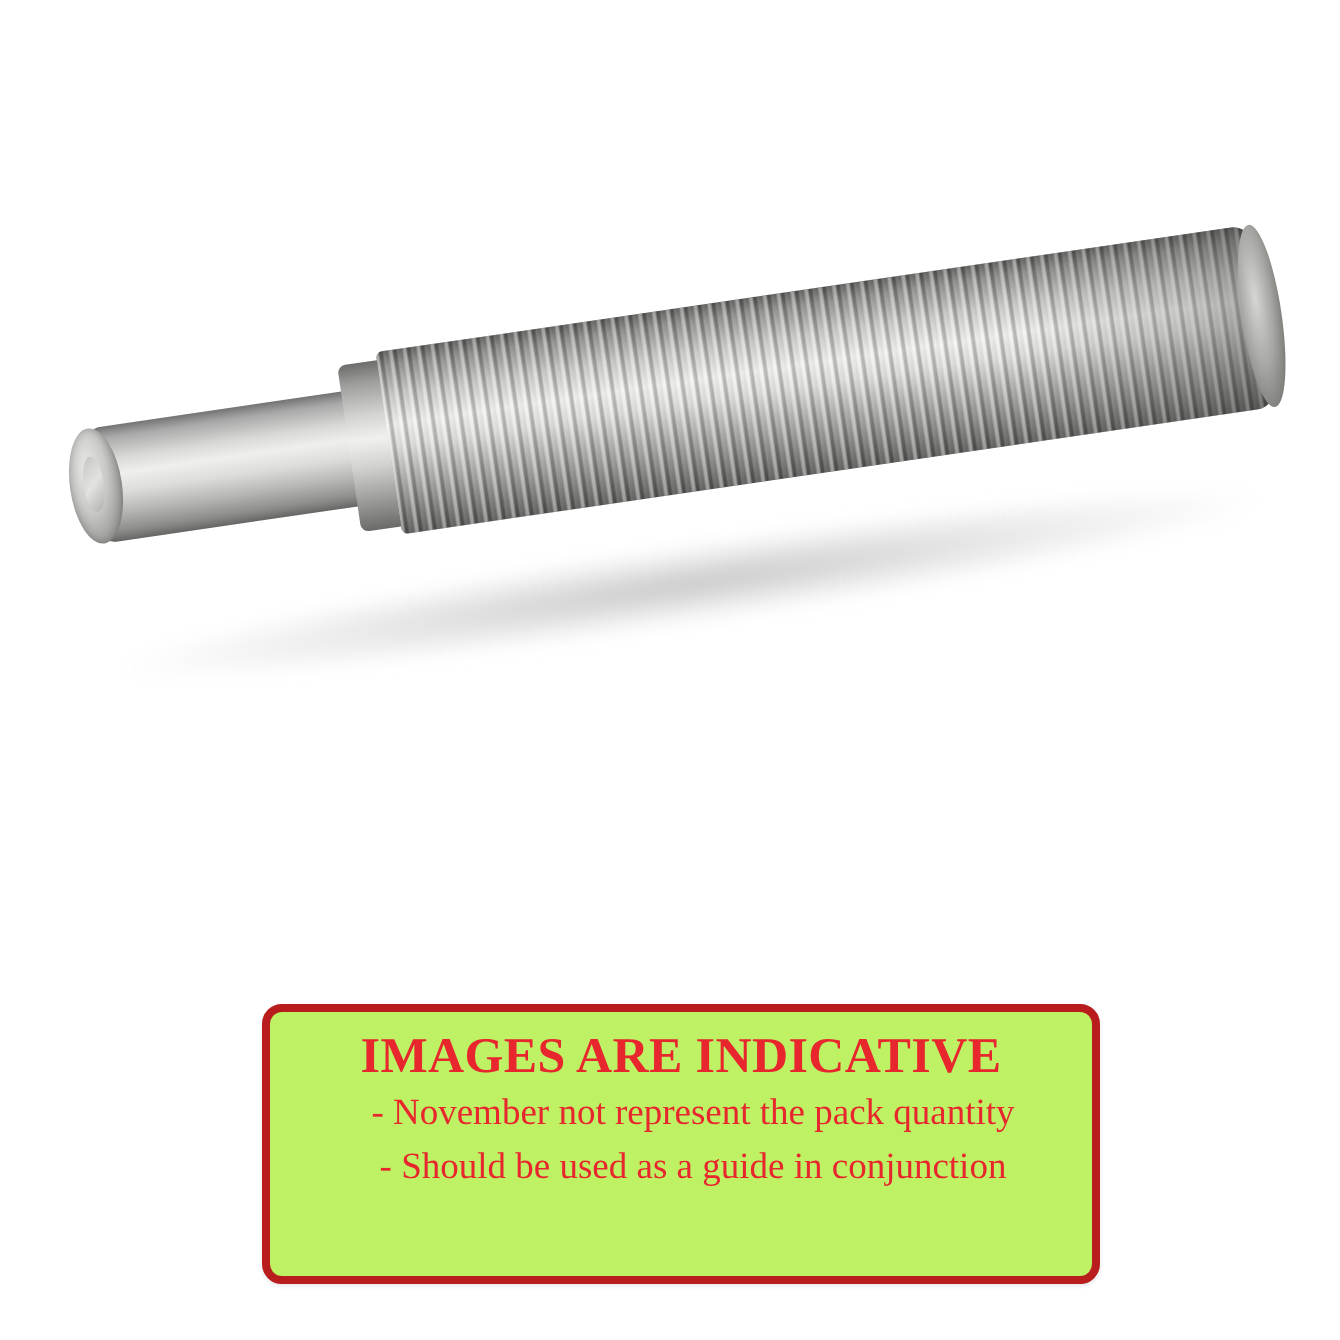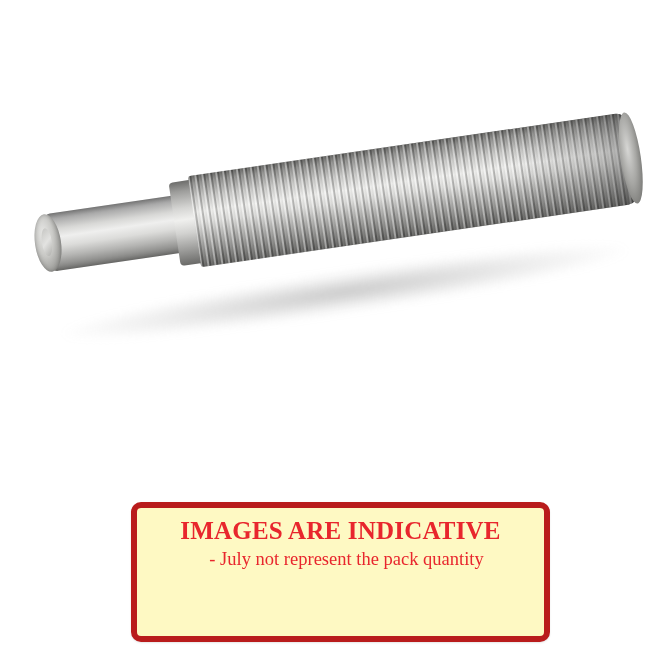--- a/index.html
+++ b/index.html
@@ -166,23 +166,23 @@
   }
 
   
   .notice {
     position: absolute;
     left: 131px;
     top: 502px;
     width: 419px;
     height: 140px;
     box-sizing: border-box;
-    border: 6px solid #b91c1c;
+    border: 4px solid #b91c1c;
     border-radius: 10px;
-    background: #fef9c3;
+    background: #bef264;
     box-shadow: 0 1px 2px rgba(0,0,0,0.10);
     text-align: center;
     padding-top: 9px;
   }
   .notice-title {
     color: #e8262d;
     font-size: 25px;
     font-weight: bold;
     letter-spacing: .2px;
     line-height: 1.15;
@@ -213,16 +213,17 @@
       <div class="body">
         <div class="teeth"></div>
         <div class="body-taper"></div>
       </div>
       <div class="body-end"></div>
     </div>
   </div>
 
   <div class="notice">
     <div class="notice-title">IMAGES ARE INDICATIVE</div>
-    <div class="notice-line">- July not represent the pack quantity</div>
+    <div class="notice-line">- November not represent the pack quantity</div>
+    <div class="notice-line">- Should be used as a guide in conjunction</div>
   </div>
 
 </div>
 
 </body></html>

